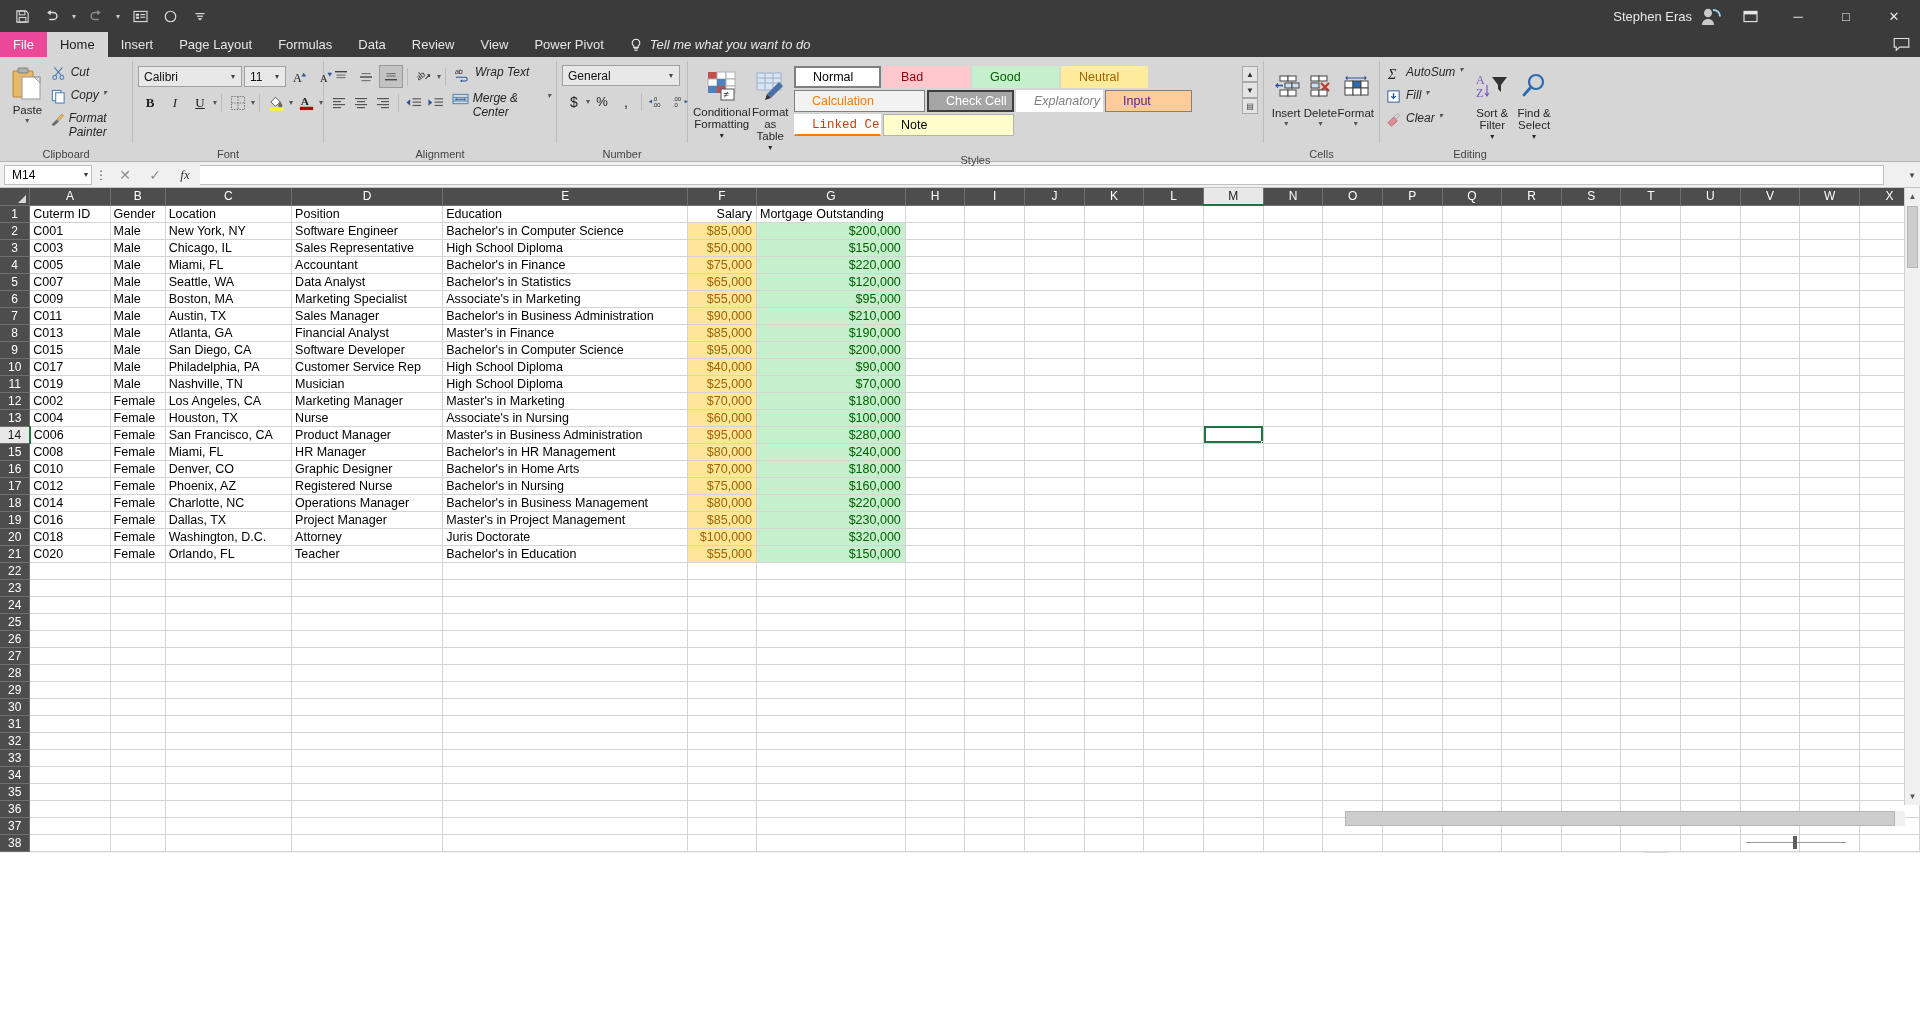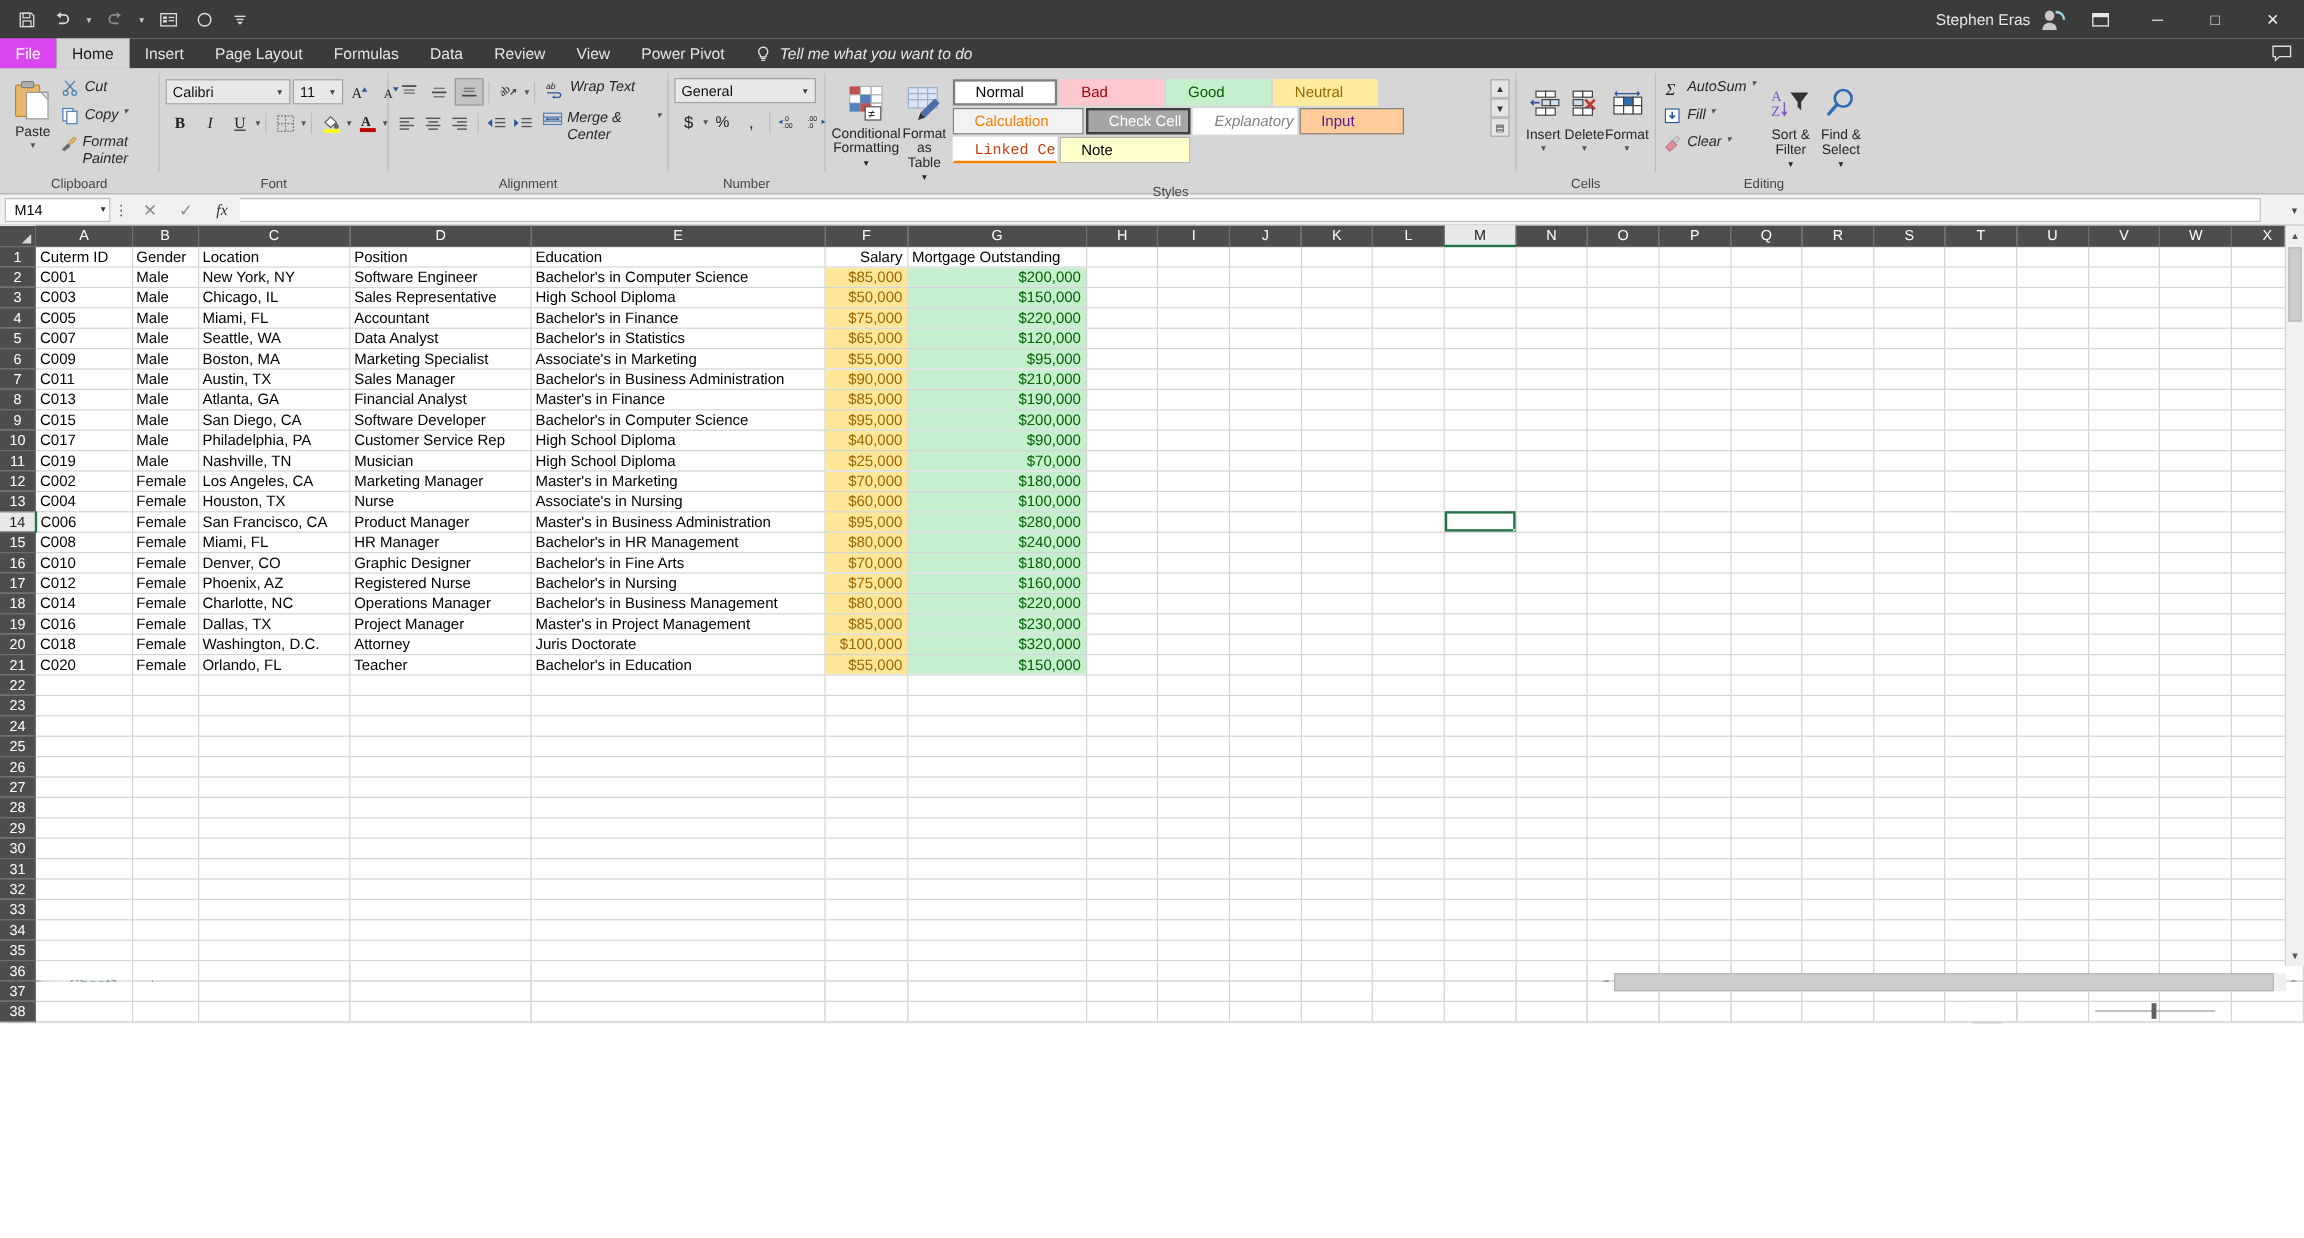--- a/index.html
+++ b/index.html
@@ -36,21 +36,21 @@
 
   
   .tabbar {
     height: 25px; background: #3b3b3b; display: flex; align-items: stretch;
     position: relative;
   }
   .tab {
     padding: 0 13px; display: flex; align-items: center;
     font-size: 13px; color: #e6e6e6; height: 25px;
   }
-  .tab.file { background: #d946ef; color:#fff; }
+  .tab.file { background: #ec4899; color:#fff; }
   .tab.active { background: #d6d6d6; color: #1a1a1a; }
   .tellme { display:flex; align-items:center; gap:7px; padding-left:12px; font-size:13px; color:#e6e6e6; font-style:italic;}
   .tellme .bulb { font-style: normal; font-size: 14px; }
   .tabbar-right { margin-left:auto; display:flex; align-items:center; padding-right:10px; color:#e0e0e0; font-size:13px;}
 
   
   .ribbon {
     height: 105px; background: #d6d6d6; display: flex; align-items: stretch;
     border-bottom: 1px solid #b5b5b5; position: relative;
   }
@@ -83,21 +83,21 @@
   }
   .ctlbtn.sel { background:#c3c3c3; border:1px solid #9a9a9a; }
   .mini-sep { width:1px; height:18px; background:#bcbcbc; margin:0 3px; }
 
   
   .styles-gal { display:flex; flex-wrap:wrap; width:445px; align-content:flex-start; gap:2px 2px; }
   .style-cell {
     width:87px; height:22px; font-size:12.5px; display:flex; align-items:center;
     padding-left:17px; border:1px solid #b9b9b9; overflow:hidden; white-space:nowrap;
   }
-  .style-cell.wide { width:109px; }
+  .style-cell.wide { width:131px; }
   .gal-scroll { display:flex; flex-direction:column; margin-left:3px; }
   .gal-scroll div {
     width:16px; height:16px; border:1px solid #a8a8a8; background:#e4e4e4;
     display:flex; align-items:center; justify-content:center; font-size:8px; color:#333;
   }
 
   
   .formulabar {
     height: 26px; background:#f0f0f0; display:flex; align-items:center;
     border-bottom:1px solid #c6c6c6;
@@ -1169,21 +1169,21 @@
           <td class="cell"></td>
           <td class="cell"></td>
           <td class="cell"></td>
         </tr>
         <tr>
           <td class="rowhead">16</td>
           <td class="cell">C010</td>
           <td class="cell">Female</td>
           <td class="cell">Denver, CO</td>
           <td class="cell">Graphic Designer</td>
-          <td class="cell">Bachelor's in Fine Arts</td>
+          <td class="cell">Bachelor's in Home Arts</td>
           <td class="cell sal">$70,000</td>
           <td class="cell mort">$180,000</td>
           <td class="cell"></td>
           <td class="cell"></td>
           <td class="cell"></td>
           <td class="cell"></td>
           <td class="cell"></td>
           <td class="cell"></td>
           <td class="cell"></td>
           <td class="cell"></td>

